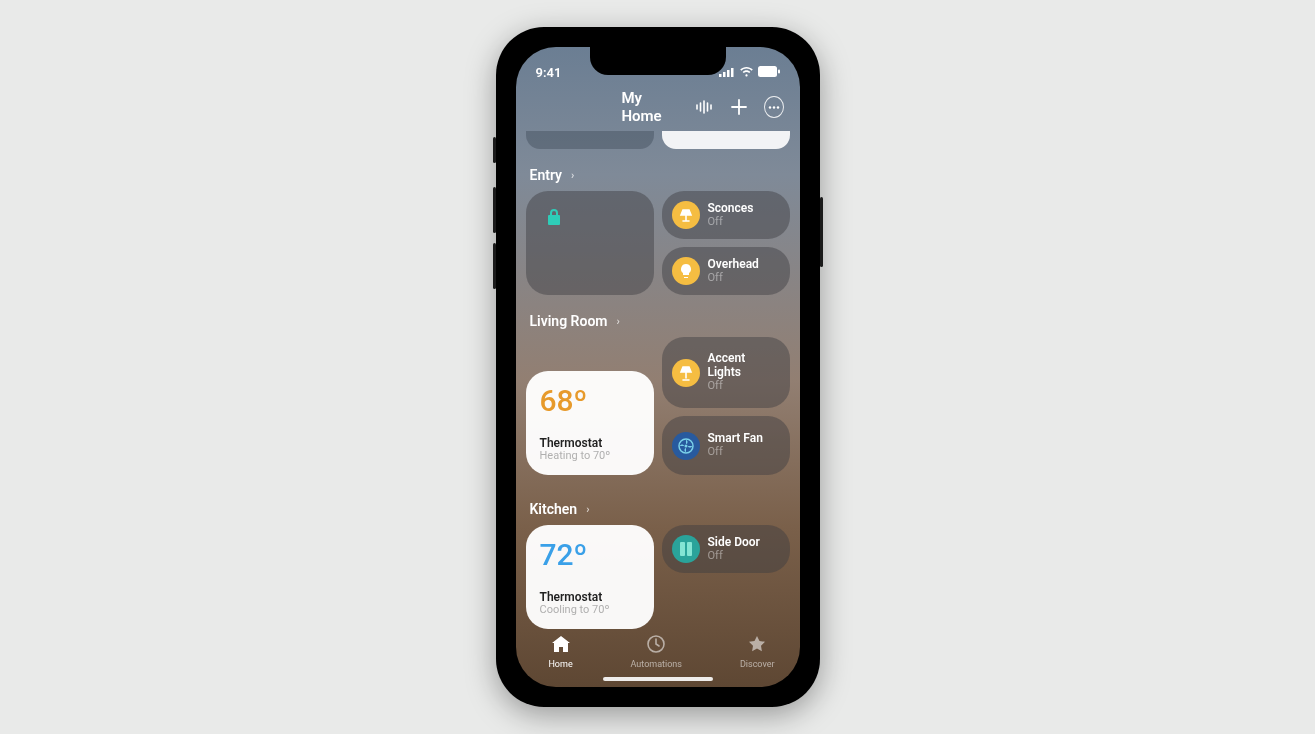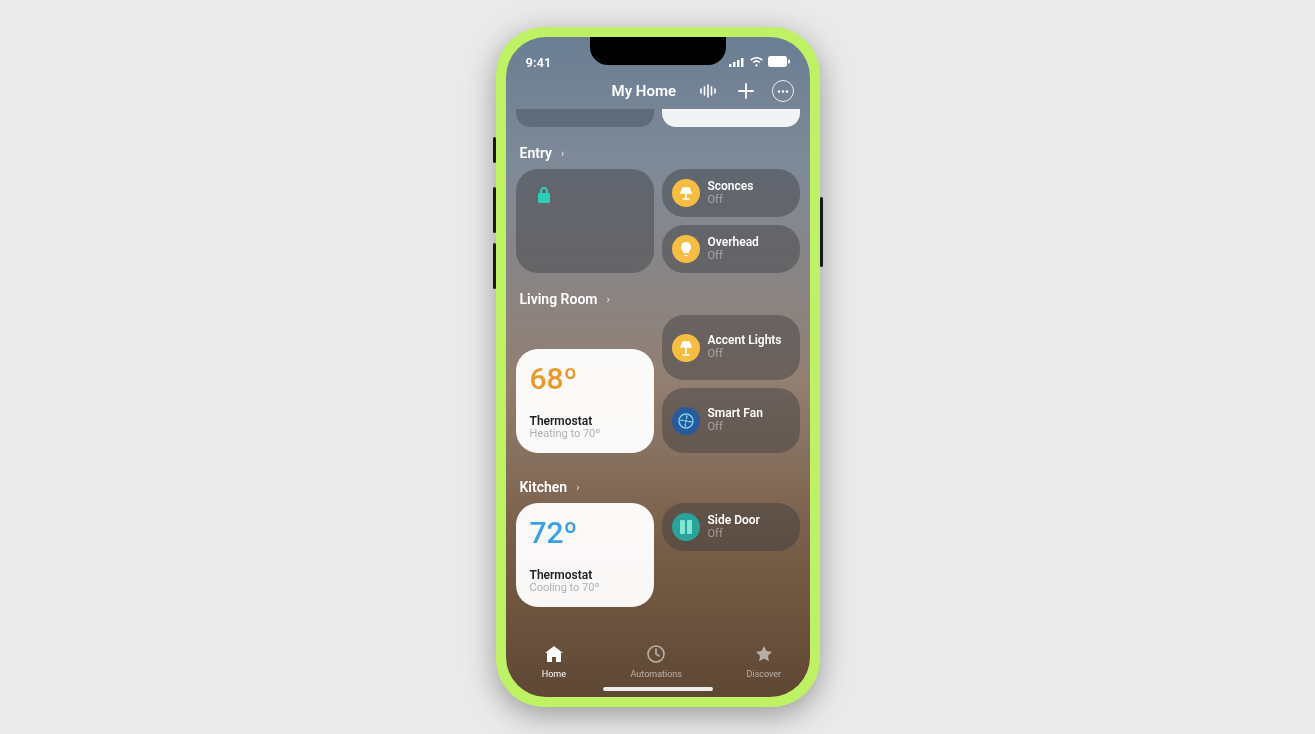--- a/index.html
+++ b/index.html
@@ -8,23 +8,23 @@
     height: 734px;
     background: #e9eae9;
     display: flex;
     align-items: center;
     justify-content: center;
     overflow: hidden;
   }
   .phone {
     width: 324px;
     height: 680px;
-    background: #bef264;
+    background: #000000;
     border-radius: 48px;
-    padding: 10px;
+    padding: 20px;
     position: relative;
     box-shadow: 0 8px 30px rgba(0,0,0,0.35);
   }
   .screen {
     width: 100%;
     height: 100%;
     border-radius: 40px;
     overflow: hidden;
     position: relative;
     background: linear-gradient(180deg, #6b7e93 0%, #7f8a98 20%, #927f72 52%, #7a604a 75%, #5e4733 100%);

